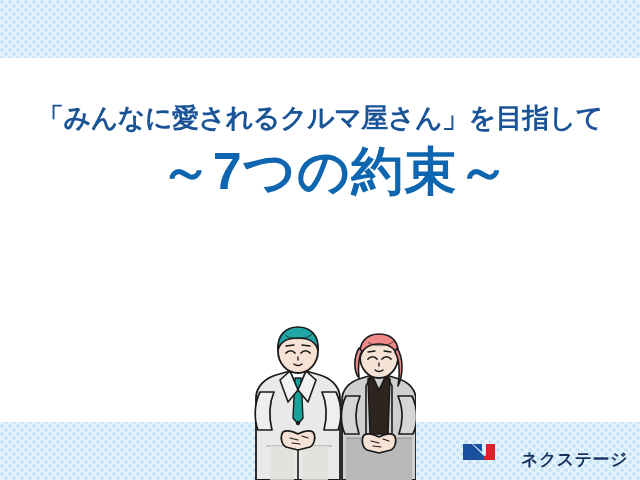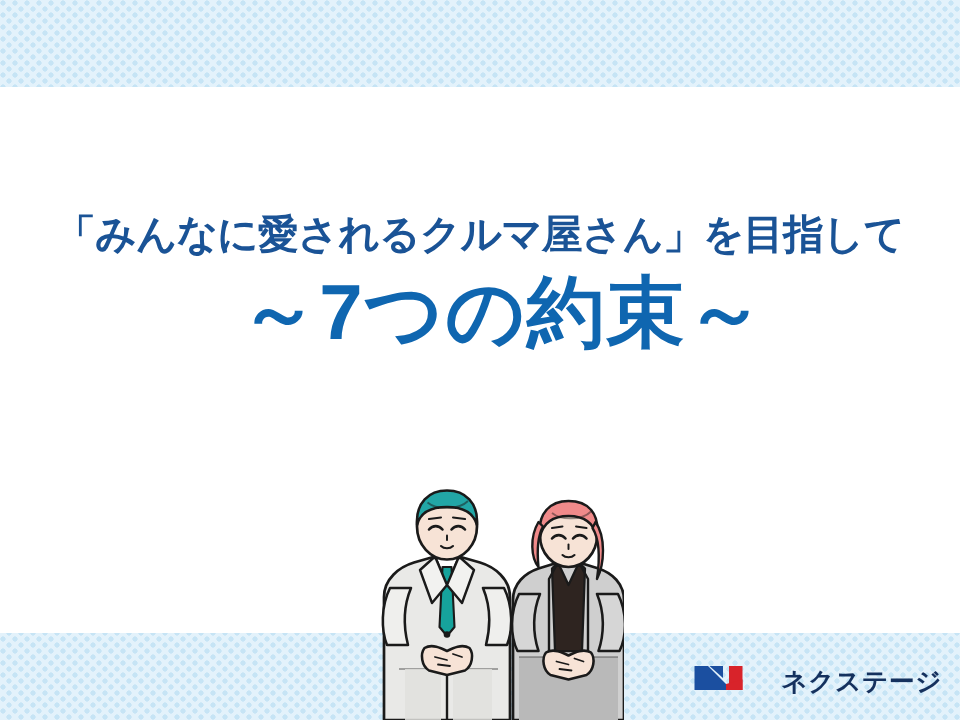--- a/index.html
+++ b/index.html
@@ -39,21 +39,21 @@
   #headline {
     position: absolute;
     left: 0;
     top: 0;
     width: 640px;
     text-align: center;
   }
 
   #headline-line1 {
     margin: 0;
-    padding-top: 84px;
+    padding-top: 46px;
     font-size: 27px;
     font-weight: 700;
     line-height: 1.05;
     letter-spacing: -0.5px;
     color: #1a5396;
     white-space: nowrap;
   }
 
   #headline-line2 {
     margin: 0;
@@ -77,21 +77,21 @@
     overflow: hidden;
   }
   #illustration svg { display: block; }
 
   
   #logo {
     position: absolute;
     right: 12px;
     bottom: 12px;
     display: flex;
-    align-items: center;
+    align-items: flex-end;
     gap: 19px;
     height: 28px;
   }
   #logo-mark { display: block; }
   #logo-text {
     font-size: 17px;
     font-weight: 700;
     color: #15315e;
     letter-spacing: 0.5px;
     line-height: 1;

